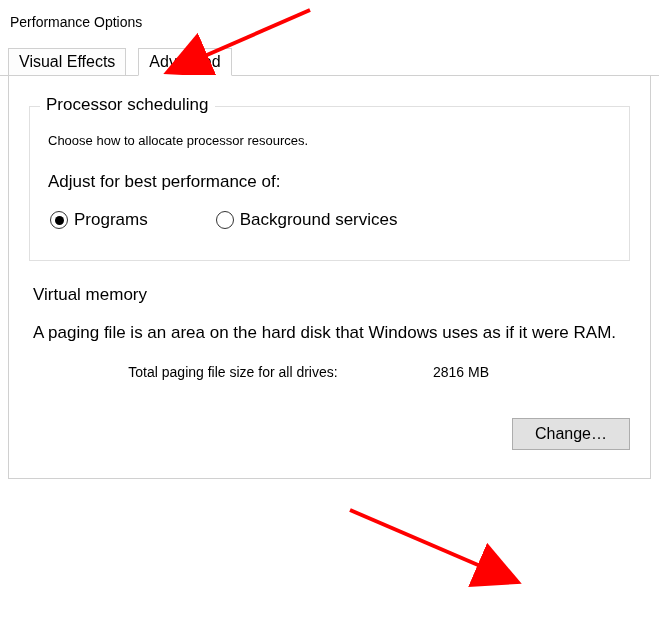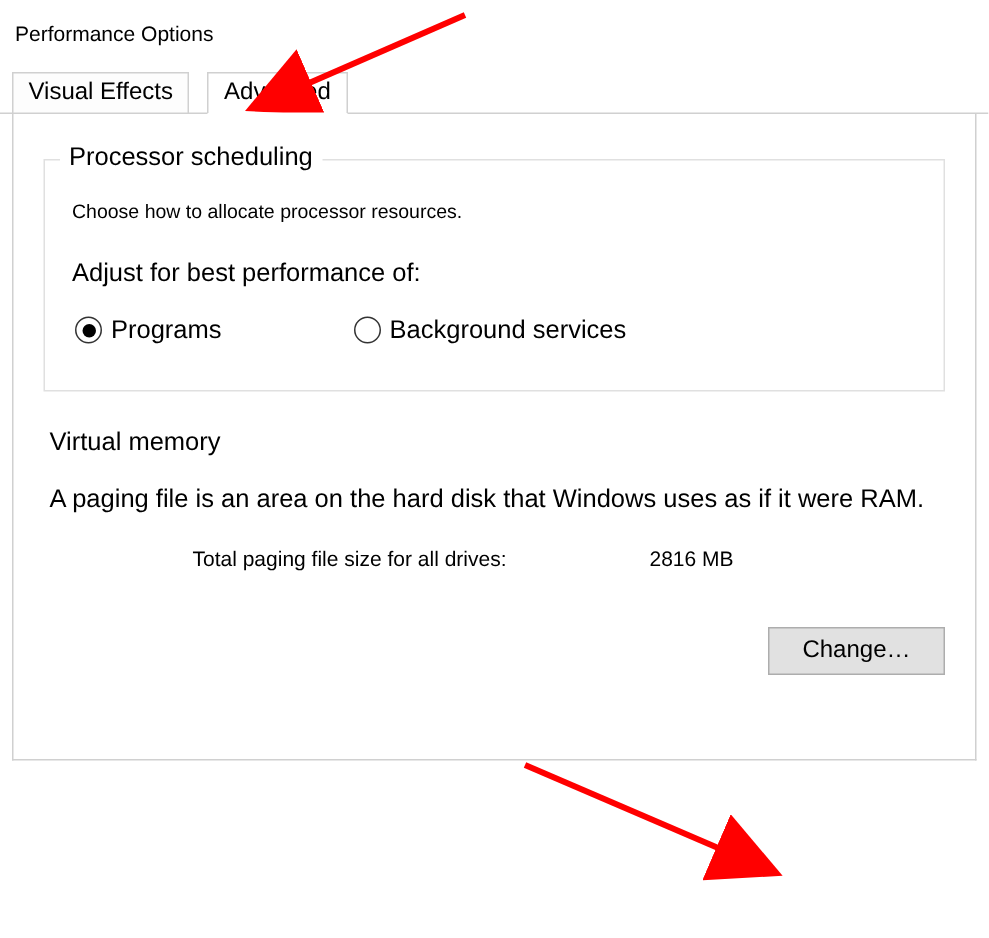--- a/index.html
+++ b/index.html
@@ -54,21 +54,21 @@
     }
     .tab.active {
       border-bottom: 1px solid #ffffff;
       background: #ffffff;
       z-index: 2;
     }
     .content {
       border: 1px solid #d0d0d0;
       border-top: none;
       margin: 0 8px;
-      padding: 30px 20px 36px 20px;
+      padding: 30px 20px 8px 20px;
     }
     .fieldset {
       border: 1px solid #e0e0e0;
       padding: 14px 18px 24px 18px;
       margin-bottom: 24px;
       position: relative;
     }
     .legend {
       position: absolute;
       top: -12px;
@@ -80,21 +80,21 @@
     .desc {
       font-size: 13px;
       margin: 12px 0 24px 0;
     }
     .subhead {
       font-size: 17px;
       margin-bottom: 18px;
     }
     .radio-row {
       display: flex;
-      gap: 88px;
+      gap: 68px;
       margin-left: 2px;
       margin-bottom: 6px;
     }
     .radio-item {
       display: flex;
       align-items: center;
       gap: 6px;
       font-size: 17px;
       cursor: pointer;
     }

